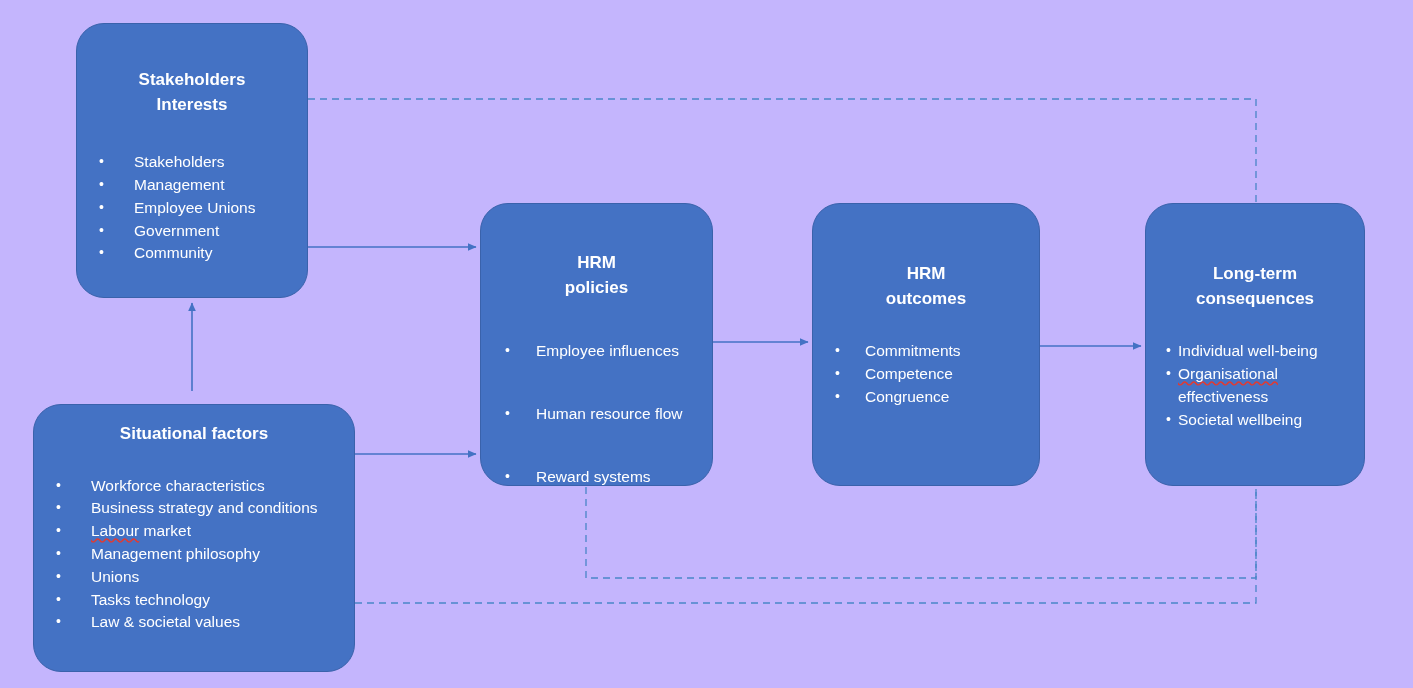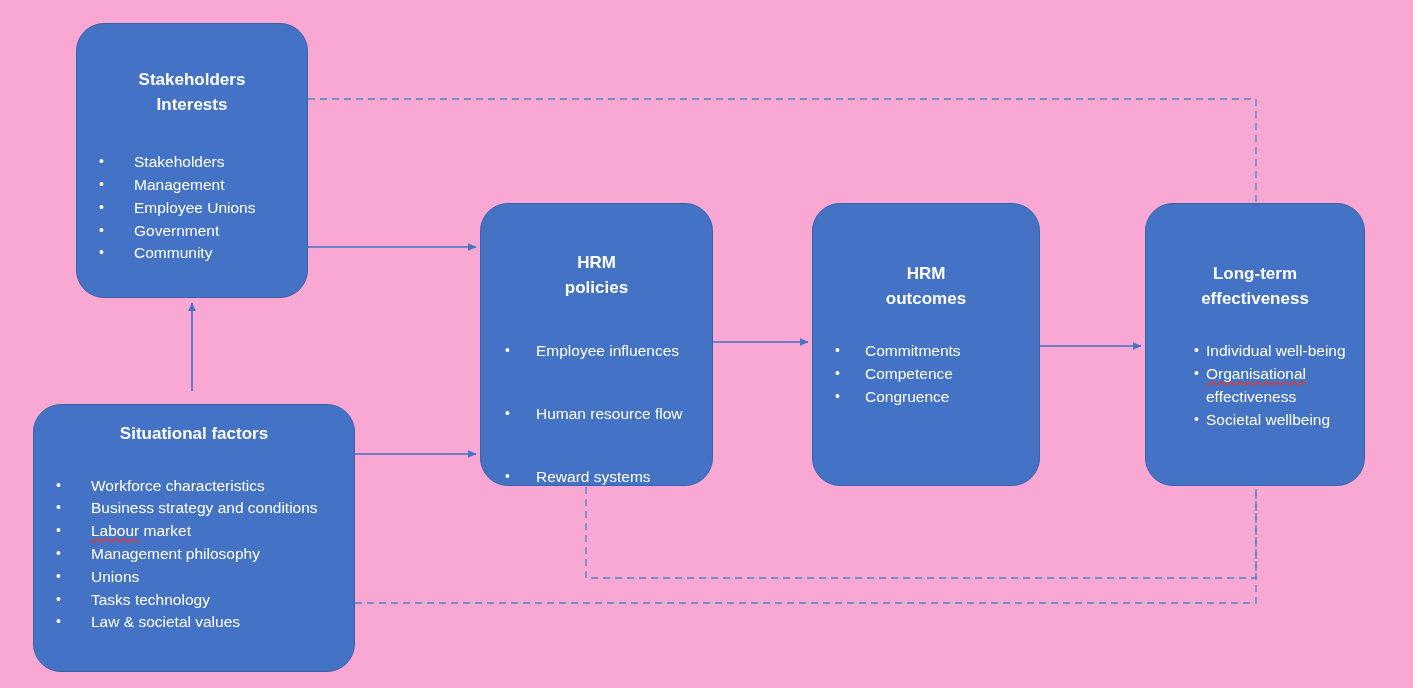--- a/index.html
+++ b/index.html
@@ -8,21 +8,21 @@
     padding: 0;
     background: #ffffff;
   }
   body {
     font-family: "Liberation Sans", sans-serif;
   }
   #canvas {
     position: relative;
     width: 1413px;
     height: 688px;
-    background: #f9a8d4;
+    background: #c4b5fd;
     overflow: hidden;
   }
   .connectors {
     position: absolute;
     left: 0;
     top: 0;
     width: 1413px;
     height: 688px;
     pointer-events: none;
   }
@@ -101,21 +101,21 @@
   #node-hrm-outcomes .node-title { margin-top: 58px; }
   #node-hrm-outcomes .bullet-list { margin-top: 29px; }
   #node-hrm-outcomes .bullet-item { padding-left: 52px; }
   #node-hrm-outcomes .bullet-item::before { left: 22px; }
 
   #node-long-term-consequences {
     left: 1145px; top: 203px; width: 220px; height: 283px;
   }
   #node-long-term-consequences .node-title { margin-top: 58px; }
   #node-long-term-consequences .bullet-list { margin-top: 29px; }
-  #node-long-term-consequences .bullet-item { padding-left: 32px; margin-left: 28px; }
+  #node-long-term-consequences .bullet-item { padding-left: 32px; }
   #node-long-term-consequences .bullet-item::before { left: 20px; }
 </style>
 </head>
 <body>
 
 <div id="canvas">
 
   <svg class="connectors" viewBox="0 0 1413 688" width="1413" height="688" aria-hidden="true">
     <defs>
       <marker id="arrowhead" markerWidth="9" markerHeight="8" refX="8.4" refY="4" orient="auto" markerUnits="userSpaceOnUse">
@@ -181,21 +181,21 @@
 outcomes</div>
     <ul class="bullet-list">
       <li class="bullet-item">Commitments</li>
       <li class="bullet-item">Competence</li>
       <li class="bullet-item">Congruence</li>
     </ul>
   </div>
 
   <div class="node" id="node-long-term-consequences">
     <div class="node-title">Long-term
-effectiveness</div>
+consequences</div>
     <ul class="bullet-list">
       <li class="bullet-item">Individual well-being</li>
       <li class="bullet-item"><span class="misspelled">Organisational</span> effectiveness</li>
       <li class="bullet-item">Societal wellbeing</li>
     </ul>
   </div>
 
 </div>
 
 </body></html>

